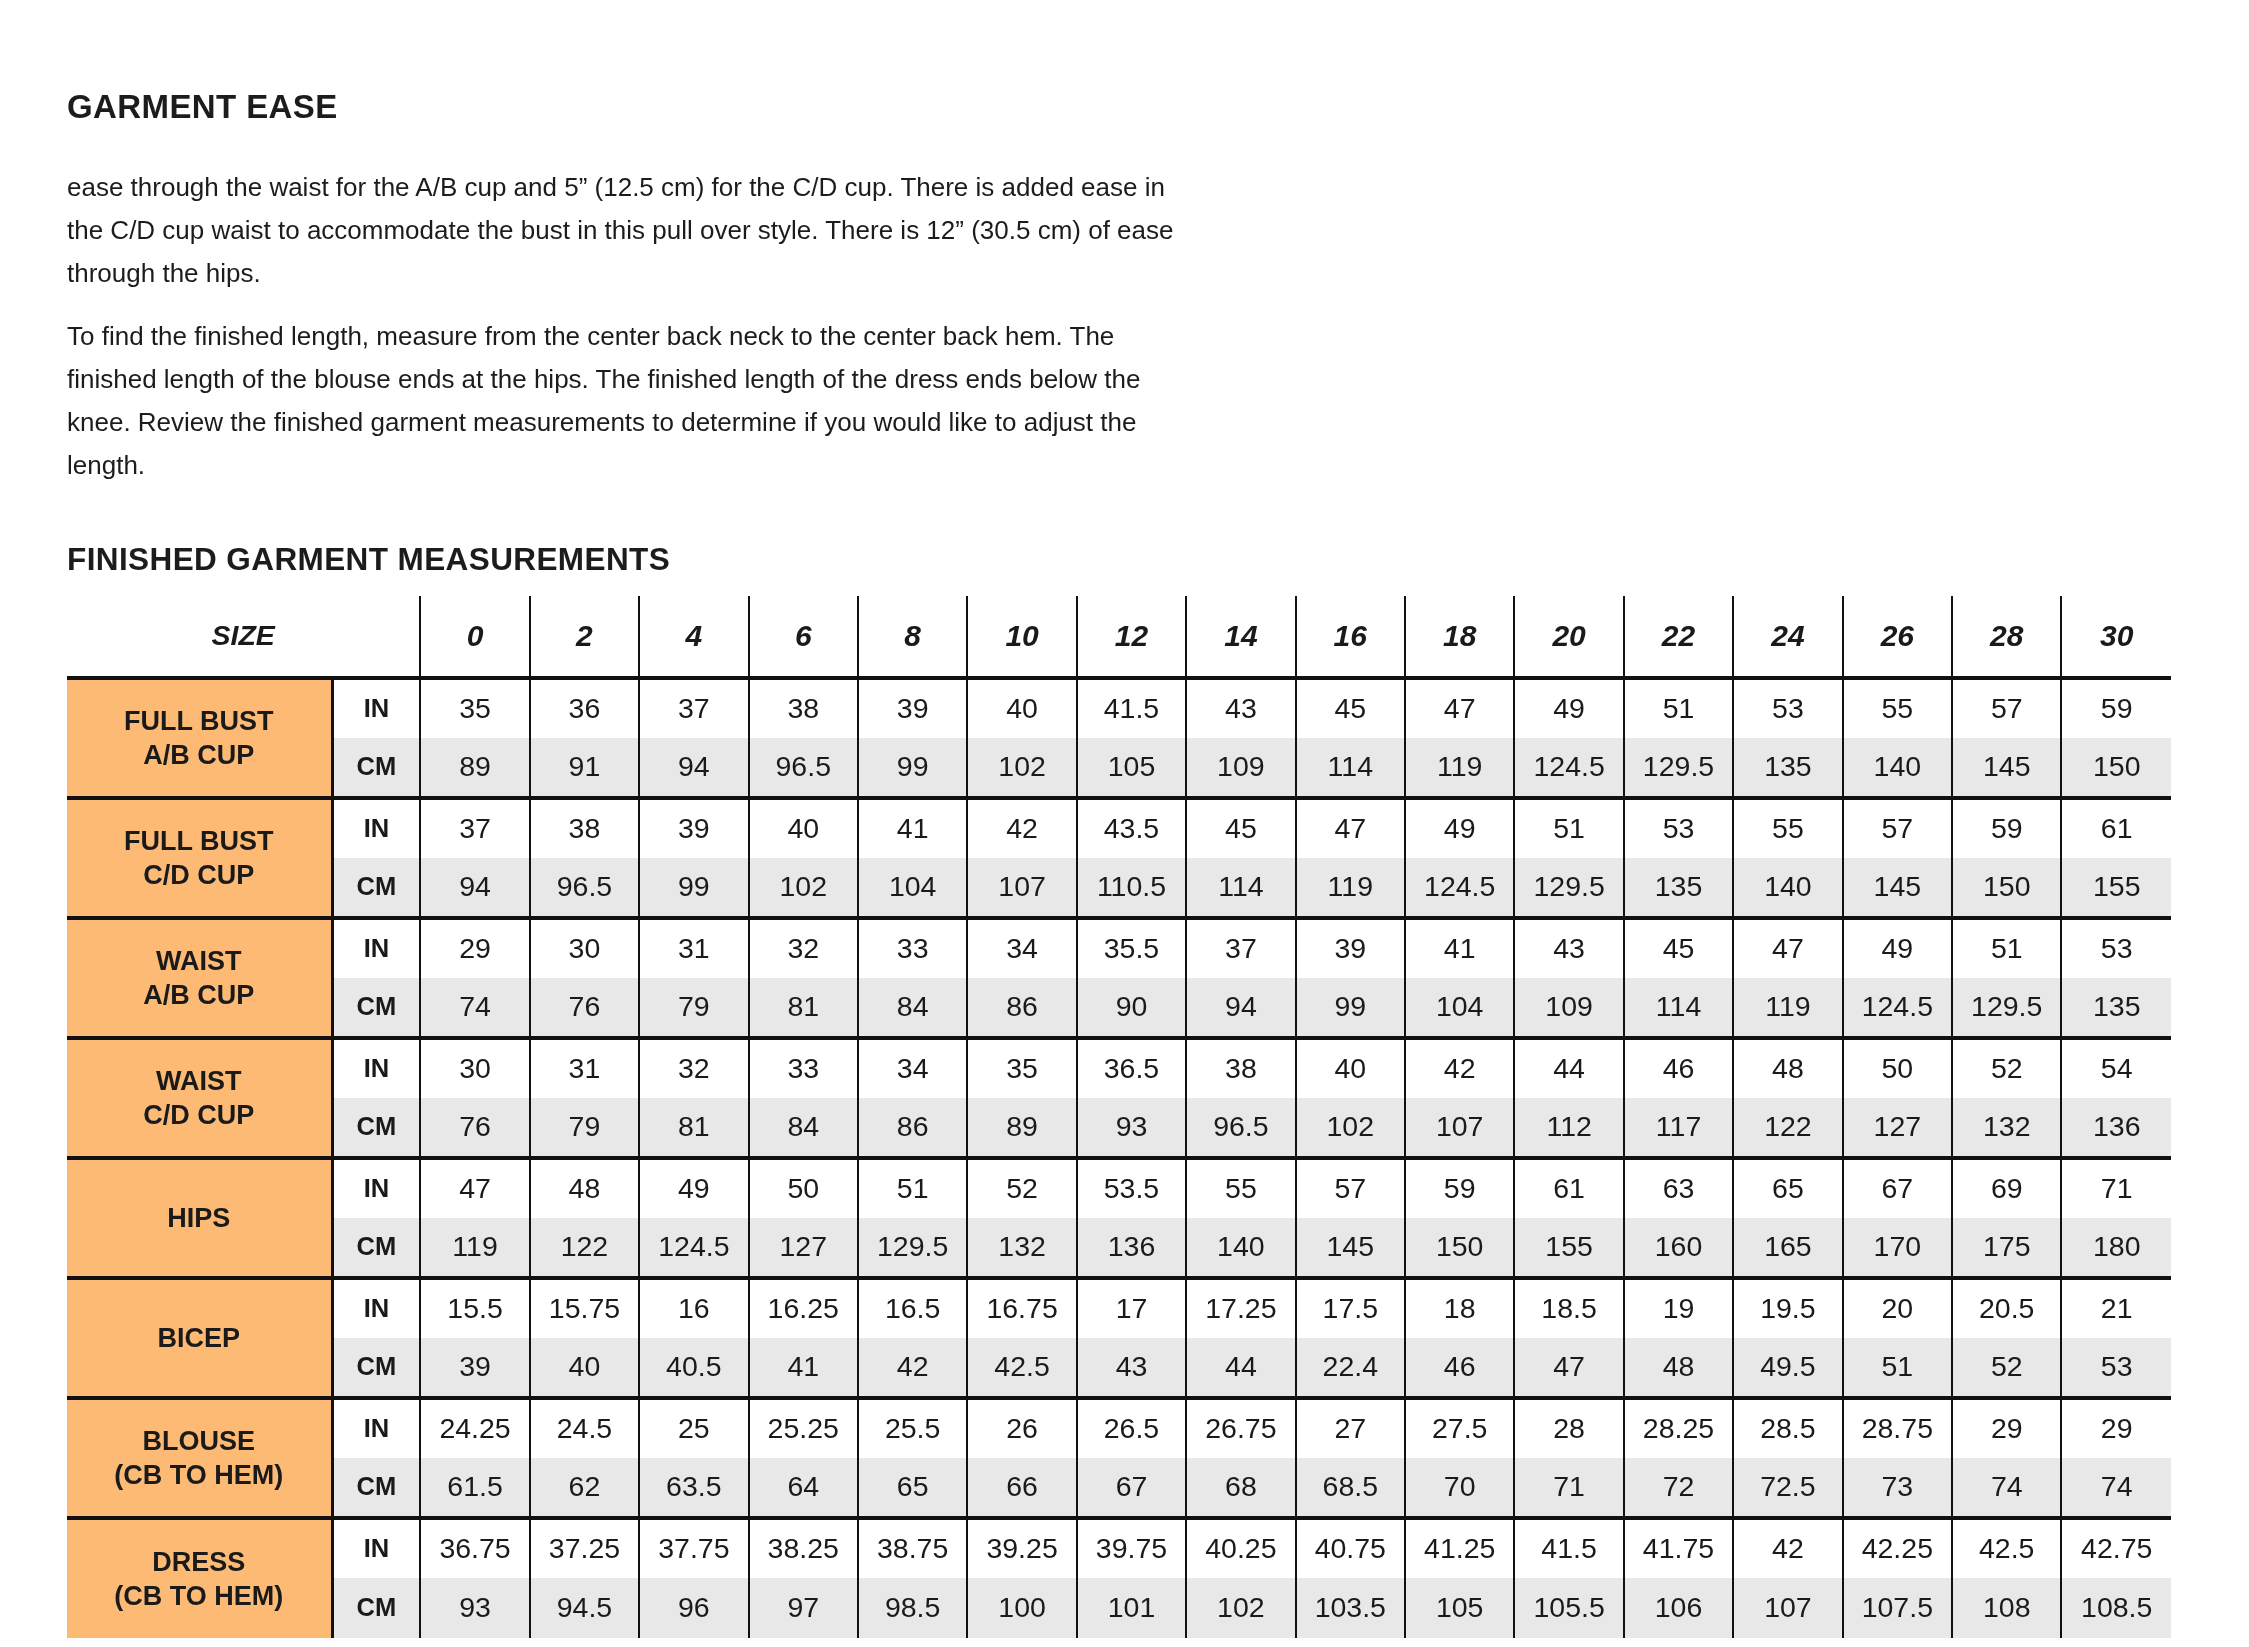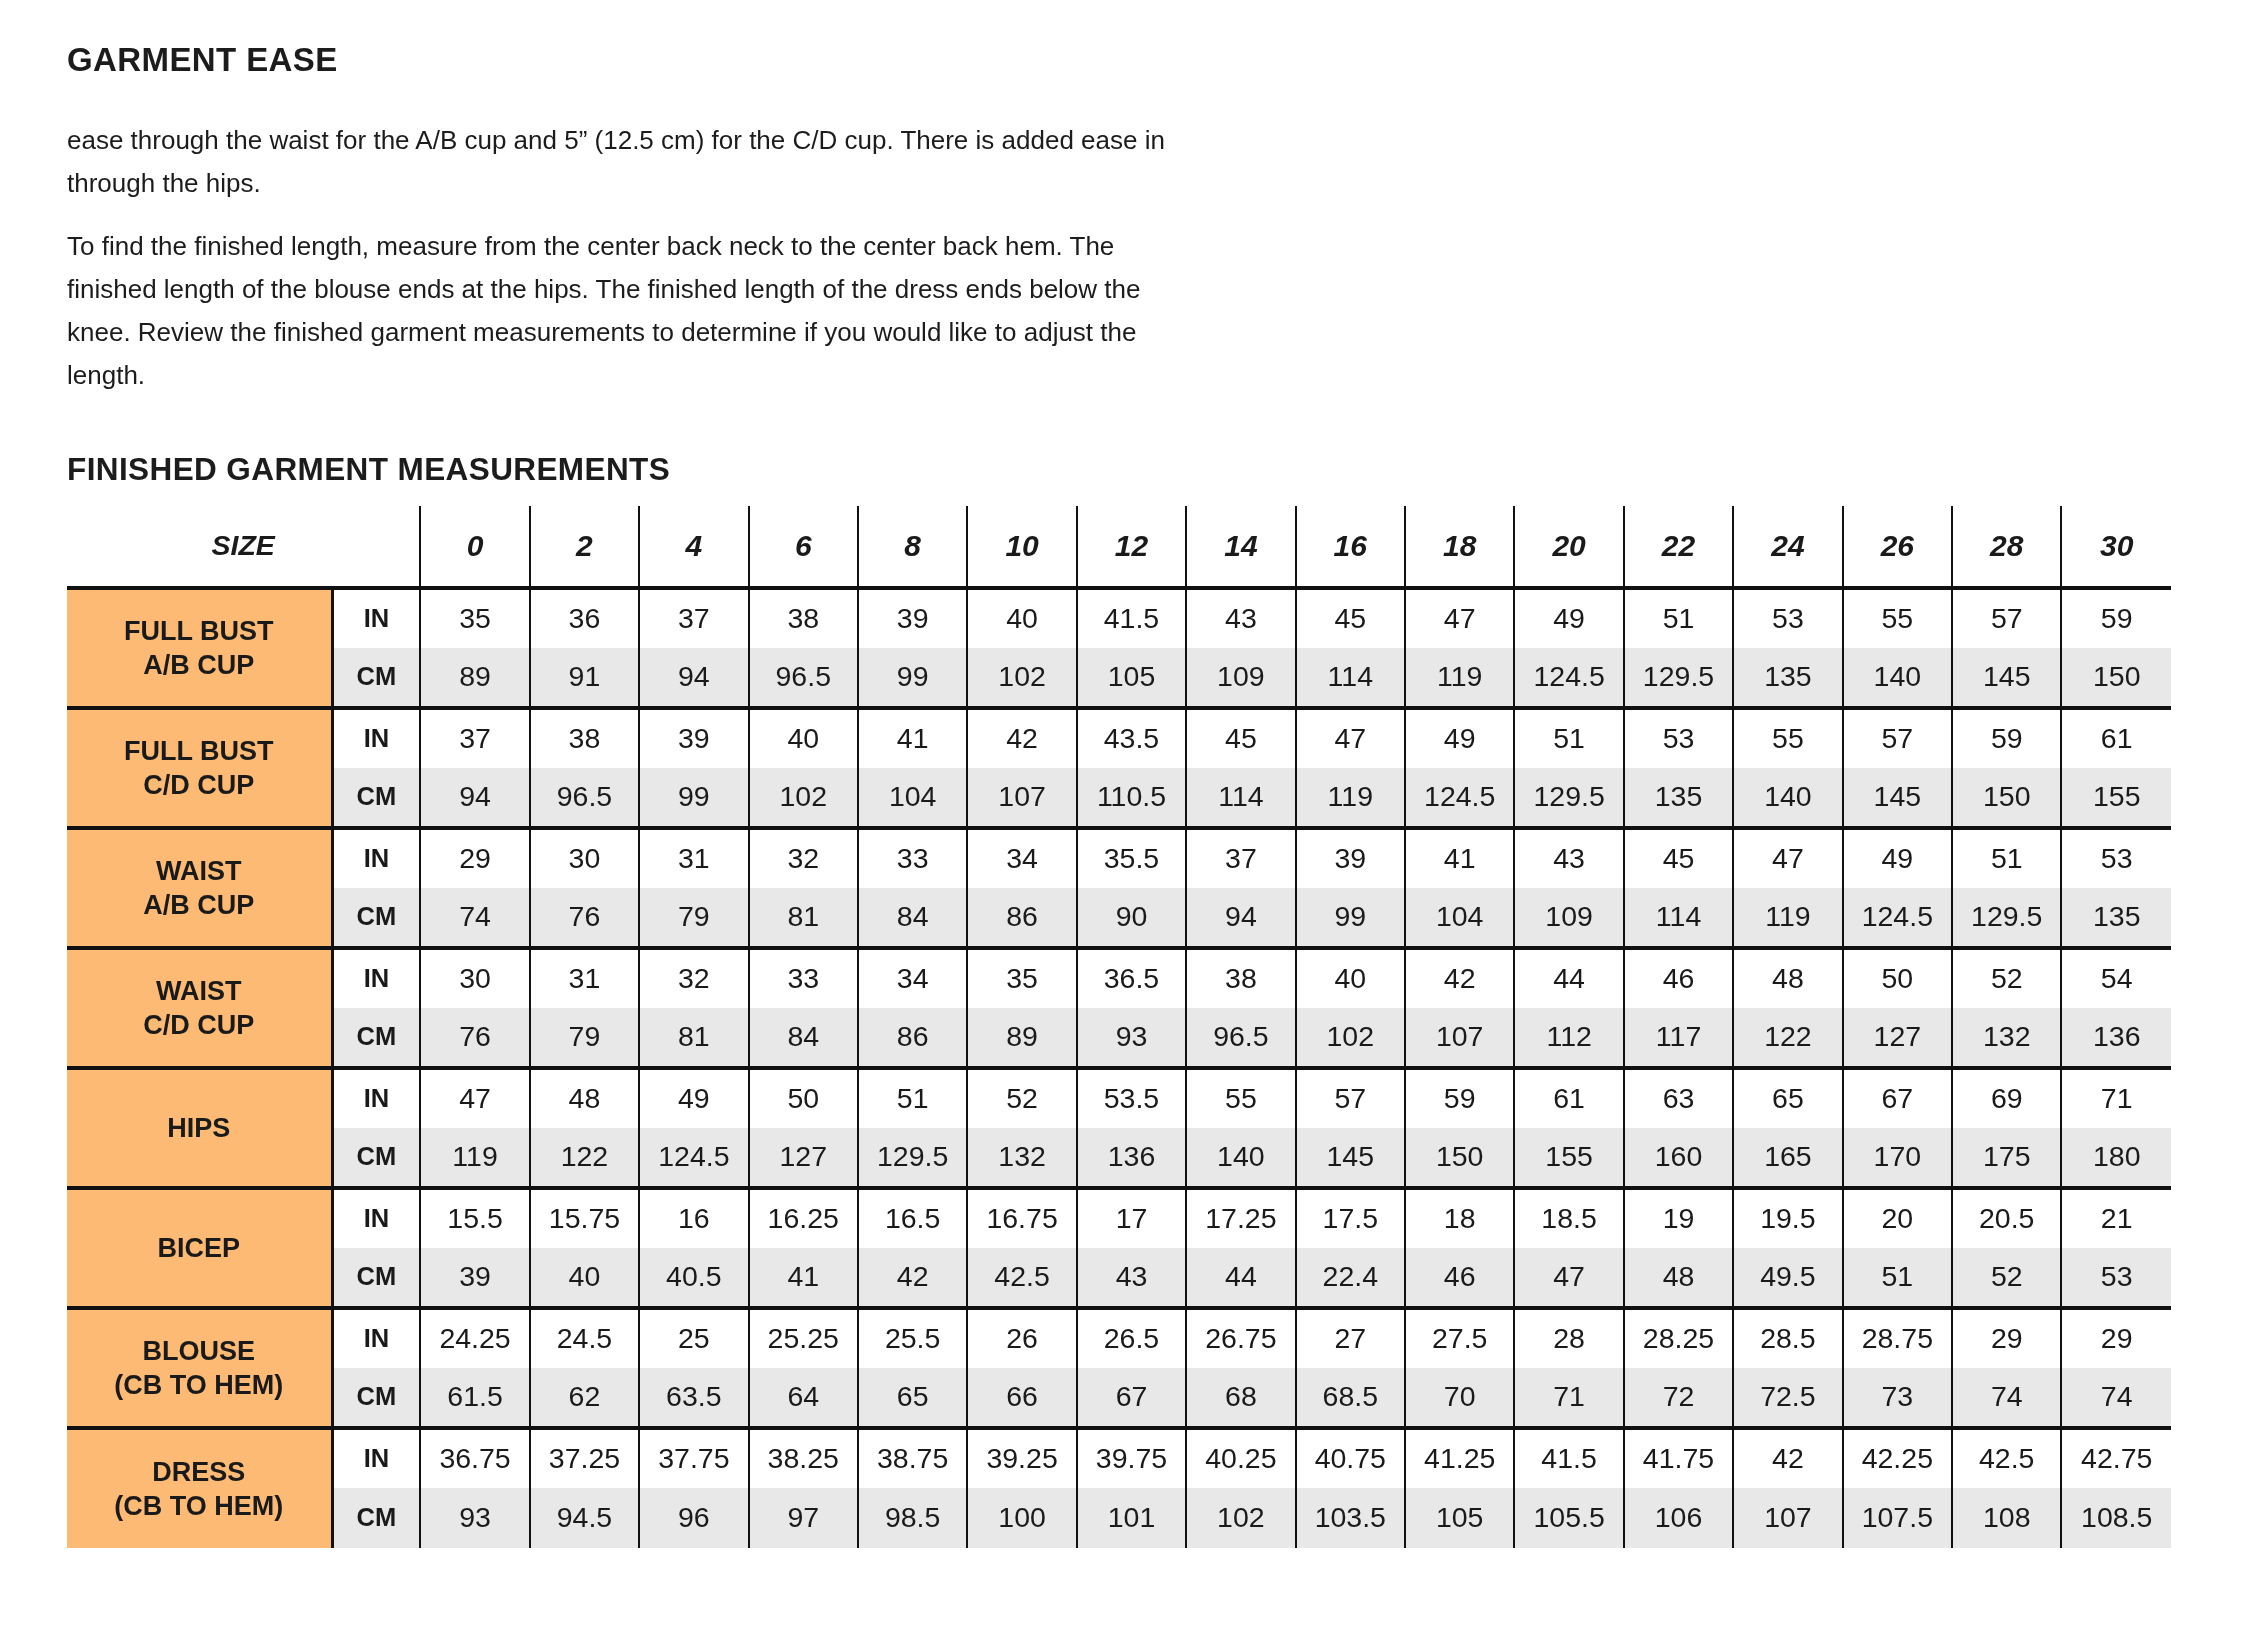--- a/index.html
+++ b/index.html
@@ -2,21 +2,21 @@
 <html style="font-size:12px"><head>
 <meta charset="utf-8">
 <style>
   html,body{margin:0;padding:0;background:#ffffff;}
   body{
     width:2250px;height:1648px;overflow:hidden;
     font-family:"Liberation Sans",sans-serif;
     color:#1a1a1a;
     -webkit-font-smoothing:antialiased;
   }
-  .page{padding:41px 0 0 67px;}
+  .page{padding:41px 0 0 67px;margin-top:47px;}
 
   h1.page-title{
     margin:0 0 0 0;
     font-size:33px;font-weight:700;letter-spacing:0.4px;
     color:#1c1c1c;
   }
   .para{
     margin:40px 0 0 0;
     font-size:26px;line-height:43px;font-weight:400;color:#1c1c1c;
   }
@@ -66,20 +66,21 @@
   tbody td.row-label.last-group{border-bottom:none;}
 </style>
 </head>
 <body>
 
 <div class="page">
   <h1 class="page-title">GARMENT EASE</h1>
 
   <p class="para" id="para-0">
       <span class="pline">ease through the waist for the A/B cup and 5” (12.5 cm) for the C/D cup. There is added ease in</span>
+      <span class="pline">the C/D cup waist to accommodate the bust in this pull over style. There is 12” (30.5 cm) of ease</span>
       <span class="pline">through the hips.</span>
     </p>
   <p class="para" id="para-1">
       <span class="pline">To find the finished length, measure from the center back neck to the center back hem. The</span>
       <span class="pline">finished length of the blouse ends at the hips. The finished length of the dress ends below the</span>
       <span class="pline">knee. Review the finished garment measurements to determine if you would like to adjust the</span>
       <span class="pline">length.</span>
     </p>
 
   <h2 class="table-heading">FINISHED GARMENT MEASUREMENTS</h2>

